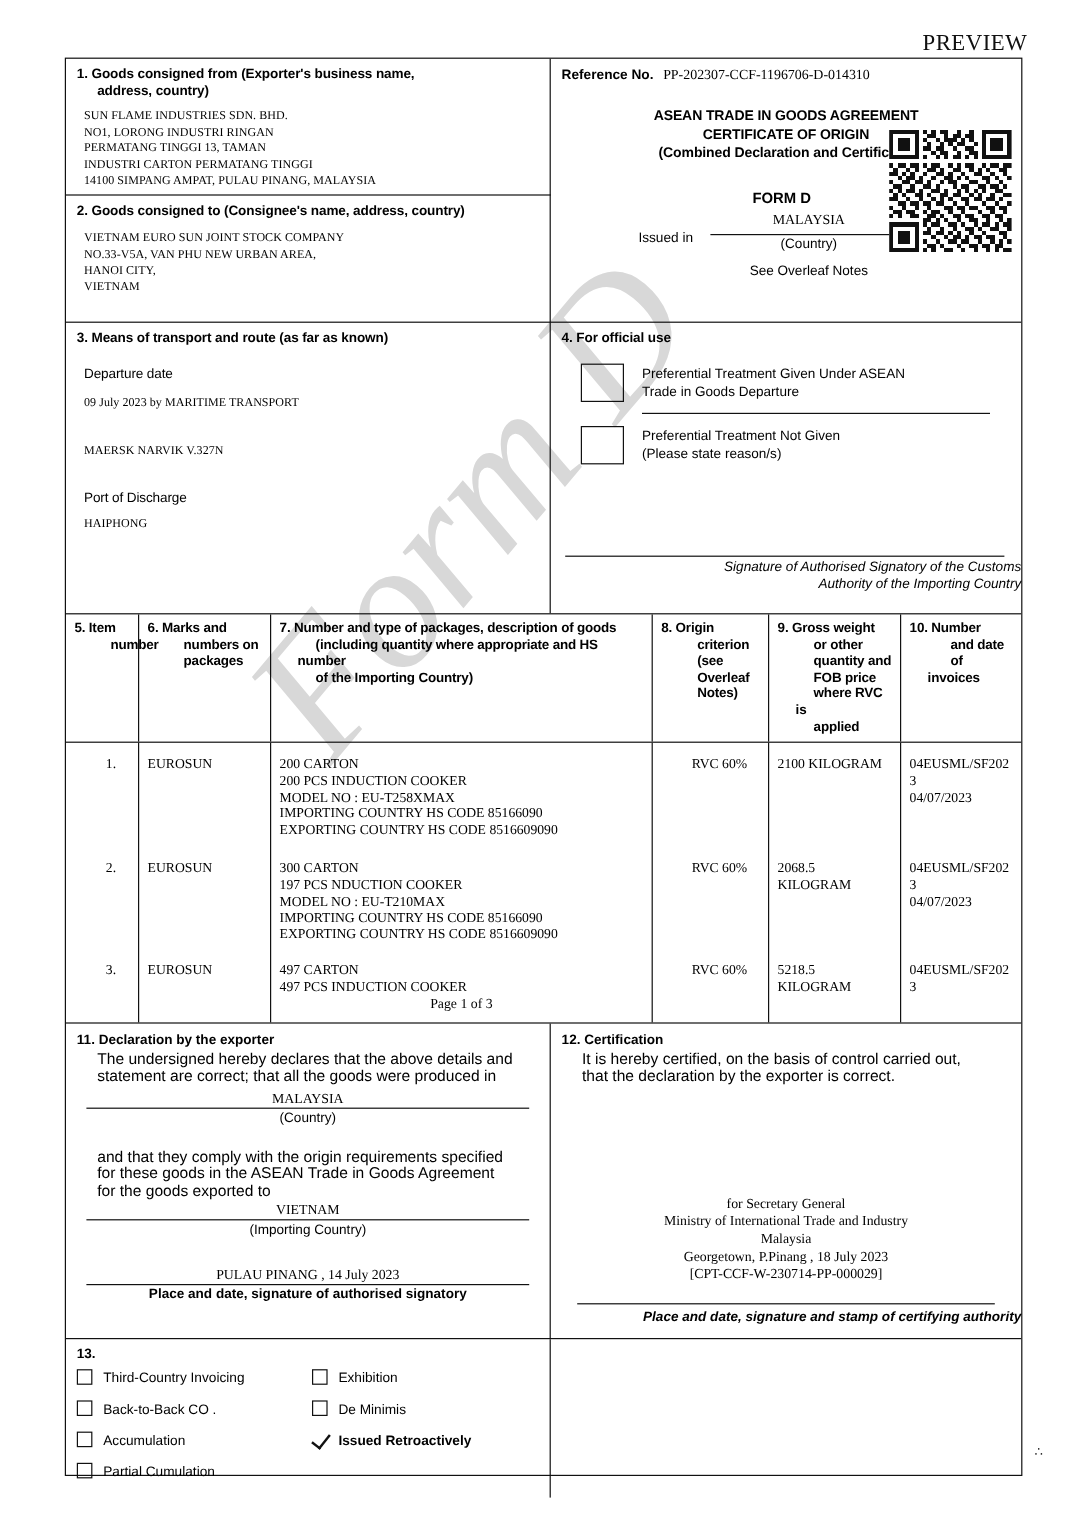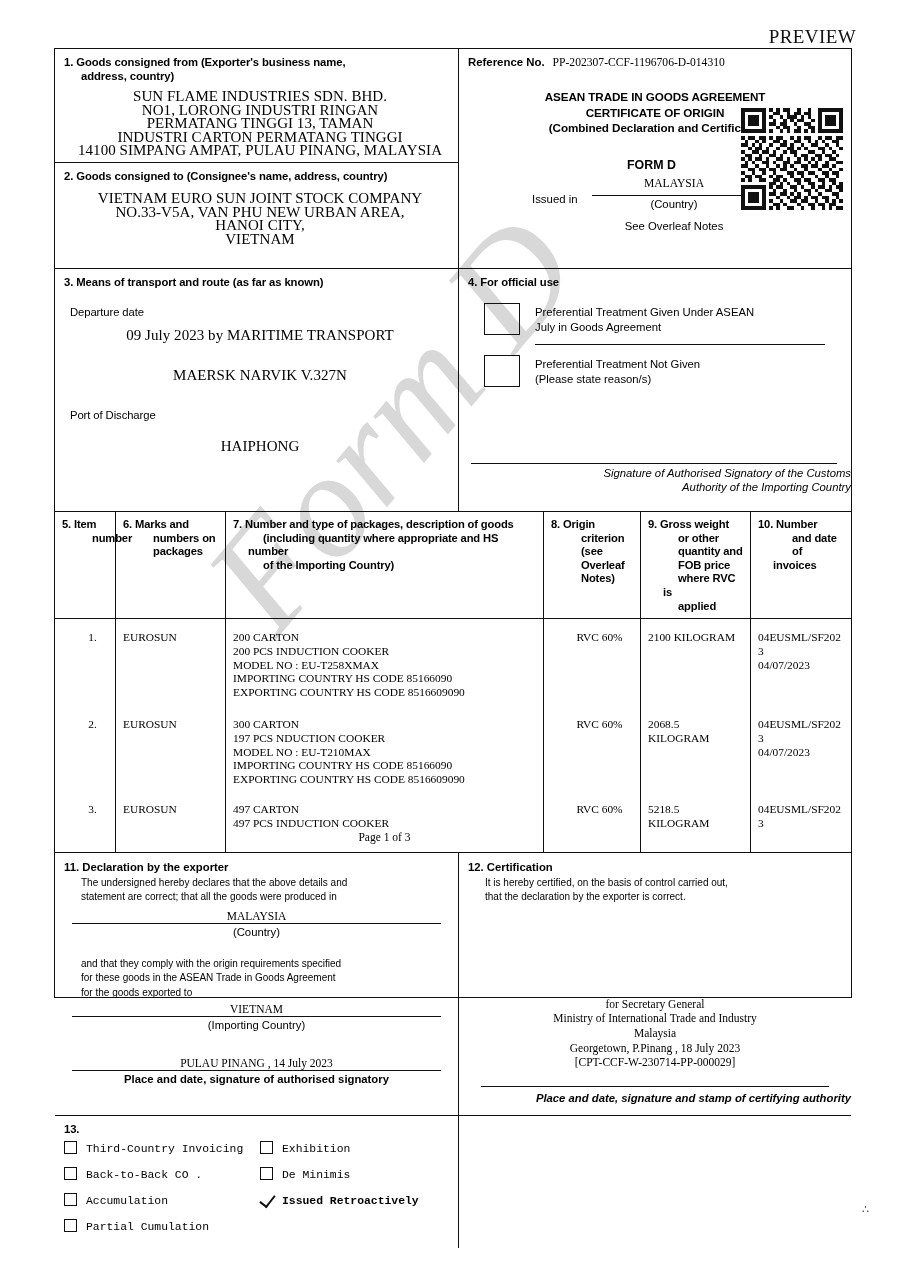--- a/index.html
+++ b/index.html
@@ -52,44 +52,43 @@
     color: #333;
     letter-spacing: 1px;
   }
 
   
   .sheet {
     position: absolute;
     left: 54px;
     top: 48px;
     width: 798px;
-    height: 950px;
+    height: 1182px;
     border: 1.6px solid #111;
     box-sizing: border-box;
     z-index: 2;
     background: transparent;
   }
 
   .row { display: flex; }
   .cell { position: relative; box-sizing: border-box; }
   .bb { border-bottom: 1.3px solid #111; }
   .br { border-right: 1.3px solid #111; }
 
   .lbl {
     font-size: 11.3px;
     line-height: 14px;
     font-weight: 600;
     letter-spacing: -0.1px;
   }
   .val {
     font-family: "Liberation Serif", serif;
-    font-size: 15px;
+    font-size: 10px;
     line-height: 13.6px;
     letter-spacing: 0.05px;
-    text-align: center;
   }
   .pad { padding: 6px 9px 4px 9px; }
 
   
   .box1 { width: 404px; height: 114px; }
   .box2 { width: 404px; height: 106px; }
   .box3 { width: 404px; height: 242px; }
 
   .hdr-ind { padding-left: 17px; text-indent: -17px; }
 
@@ -234,21 +233,21 @@
     font-size: 11.5px;
   }
 
   
   .decl-head {
     font-size: 11.3px;
     line-height: 14.6px;
     font-weight: 600;
   }
   .decl-body {
-    font-size: 10px;
+    font-size: 13px;
     line-height: 14.6px;
   }
   .serif-c {
     font-family: "Liberation Serif", serif;
     font-size: 11.5px;
     text-align: center;
   }
   .rule-w {
     border-bottom: 1.3px solid #111;
     margin: 1px 8px 0 8px;
@@ -336,21 +335,21 @@
         <div class="lbl">3. Means of transport and route (as far as known)</div>
         <div style="padding-left:6px;margin-top:16px;">
           <div class="lbl" style="font-weight:400;">Departure date</div>
           <div class="val" style="margin-top:10px;">09 July 2023 by MARITIME TRANSPORT</div>
         </div>
         <div style="padding-left:6px;margin-top:26px;">
           <div class="val" style="margin-top:10px;">MAERSK NARVIK V.327N</div>
         </div>
         <div style="padding-left:6px;margin-top:26px;">
           <div class="lbl" style="font-weight:400;">Port of Discharge</div>
-          <div class="val" style="margin-top:18px;">HAIPHONG</div>
+          <div class="val" style="margin-top:8px;">HAIPHONG</div>
         </div>
       </div>
     </div>
 
     <div class="cell" style="width:392px;">
 
       <div class="cell bb boxR1">
         <div class="refline">
           <span>Reference No.</span><span class="rv">PP-202307-CCF-1196706-D-014310</span>
         </div>
@@ -410,21 +409,21 @@
           </svg>
         </div>
       </div>
 
       <div class="cell boxR2 pad">
         <div class="lbl">4. For official use</div>
 
         <div class="official-cb" style="left:25px;top:34px;"></div>
         <div class="official-txt" style="left:76px;top:36px;">
           <span>Preferential Treatment Given Under ASEAN</span><br>
-          <span>July in Goods Agreement</span>
+          <span>Trade in Goods Departure</span>
         </div>
         <div class="hr-thin" style="left:76px;top:75px;width:290px;"></div>
 
         <div class="official-cb" style="left:25px;top:86px;"></div>
         <div class="official-txt" style="left:76px;top:88px;">
           <span>Preferential Treatment Not Given</span><br>
           <span>(Please state reason/s)</span>
         </div>
 
         <div class="hr-thin" style="left:12px;top:194px;width:366px;"></div>
@@ -584,21 +583,21 @@
         <div>[CPT-CCF-W-230714-PP-000029]</div>
       </div>
       <div class="hr-thin" style="left:22px;bottom:28px;width:348px;"></div>
       <div class="sig-caption" style="bottom:10px;font-weight:600;">Place and date, signature and stamp of certifying authority</div>
     </div>
   </div>
 
   <div class="row" style="height:132px;">
     <div class="cell br" style="width:404px;padding:6px 9px 0 9px;">
       <div class="lbl">13.</div>
-      <div style="display:flex;font-family:Liberation Mono, monospace;">
+      <div style="display:flex;">
         <div style="width:196px;">
           <div class="opt13">
             <span class="cb13"></span><span>Third-Country Invoicing</span>
           </div>
           <div class="opt13">
             <span class="cb13"></span><span>Back-to-Back CO .</span>
           </div>
           <div class="opt13">
             <span class="cb13"></span><span>Accumulation</span>
           </div>

